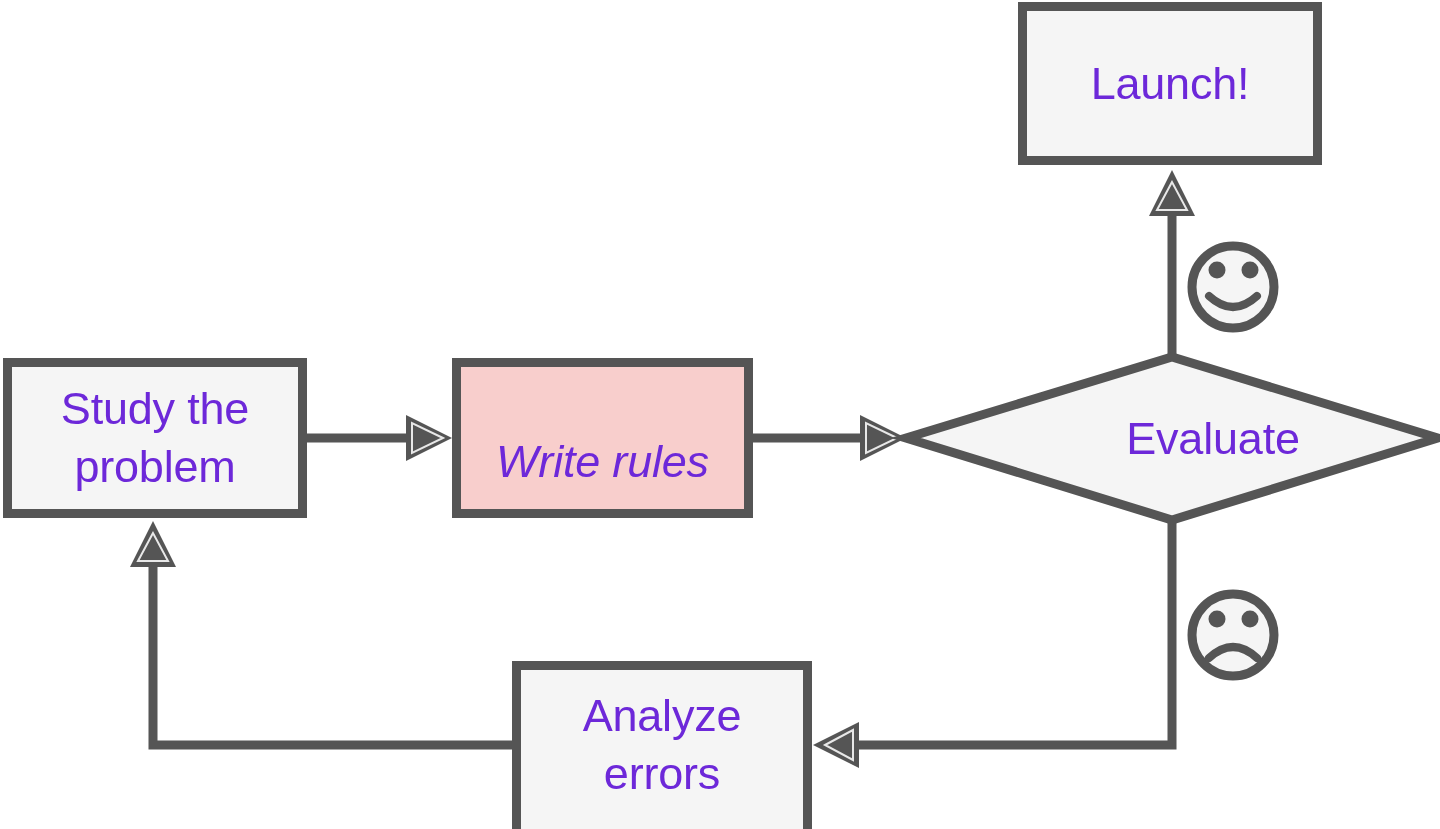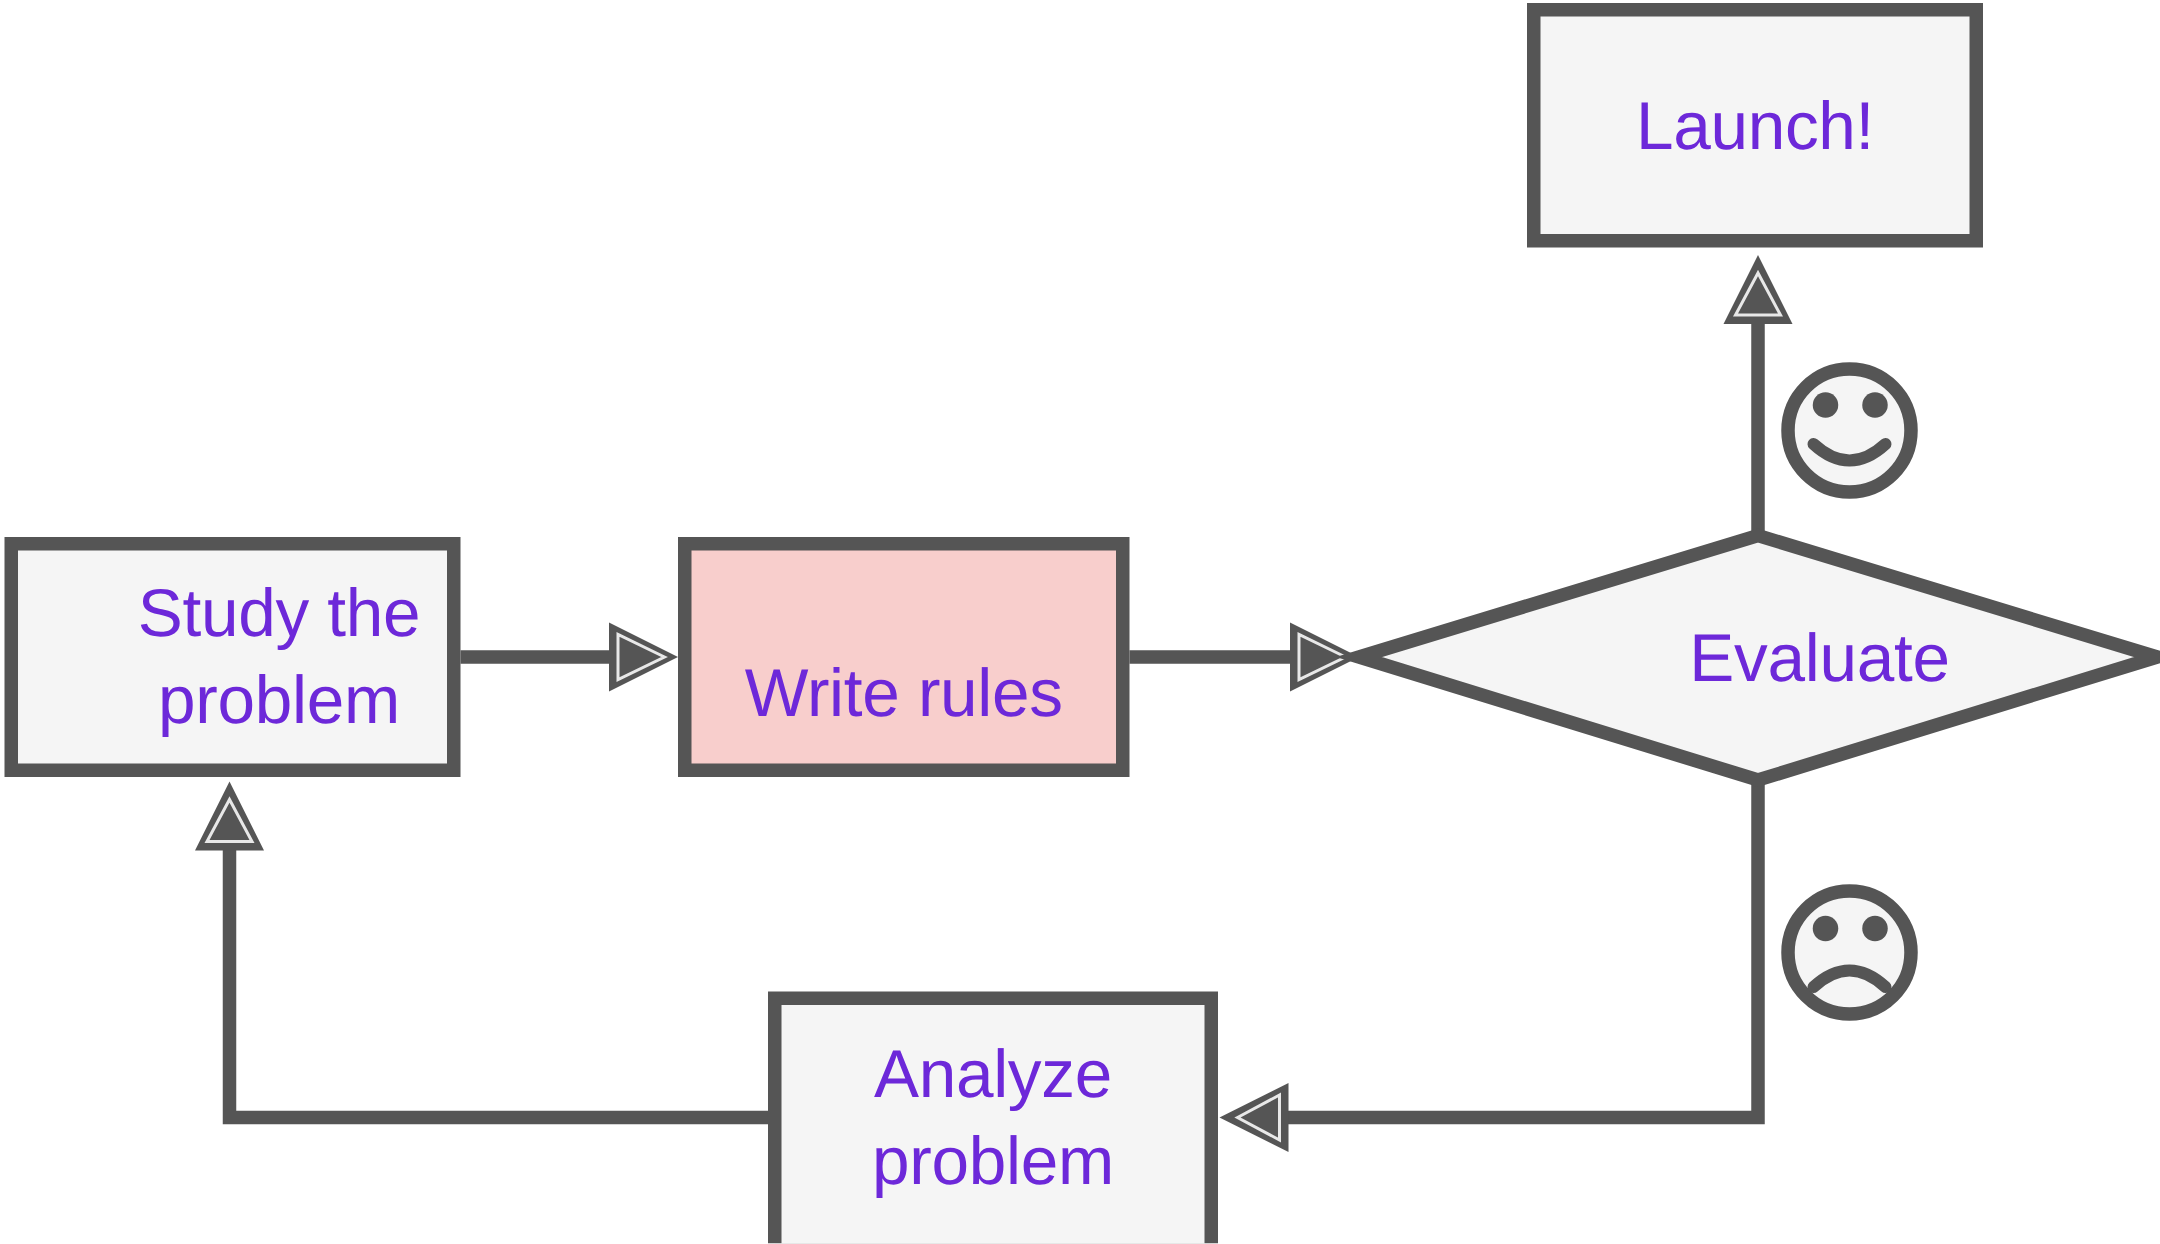--- a/index.html
+++ b/index.html
@@ -31,22 +31,22 @@
     justify-content: center;
     text-align: center;
     color: #6d28d9;
     font-family: "Liberation Sans", sans-serif;
     font-size: 45px;
     line-height: 1.28;
     letter-spacing: -0.2px;
     pointer-events: none;
     white-space: pre-line;
   }
-  #label-study    { left: 3px;    top: 358px; width: 304px; height: 160px; padding-left: 31px; }
-  #label-write    { left: 452px;  top: 358px; width: 301px; height: 208px; }
+  #label-study    { left: 3px;    top: 358px; width: 304px; height: 160px; }
+  #label-write    { left: 452px;  top: 358px; width: 301px; height: 208px; font-style: italic; }
   #label-evaluate { left: 948px;  top: 355px; width: 530px; height: 167px; }
   #label-launch   { left: 1018px; top: 2px;   width: 304px; height: 163px; }
   #label-analyze  { left: 512px;  top: 661px; width: 300px; height: 168px; }
 </style>
 </head>
 <body>
 
 <div id="canvas">
 
   <svg id="flow-svg" viewBox="0 0 1440 829">
@@ -110,15 +110,15 @@
   <div class="node-label" id="label-study">Study the
 problem</div>
 
   <div class="node-label" id="label-write">Write rules</div>
 
   <div class="node-label" id="label-evaluate">Evaluate</div>
 
   <div class="node-label" id="label-launch">Launch!</div>
 
   <div class="node-label" id="label-analyze">Analyze
-problem</div>
+errors</div>
 
 </div>
 
 </body></html>

